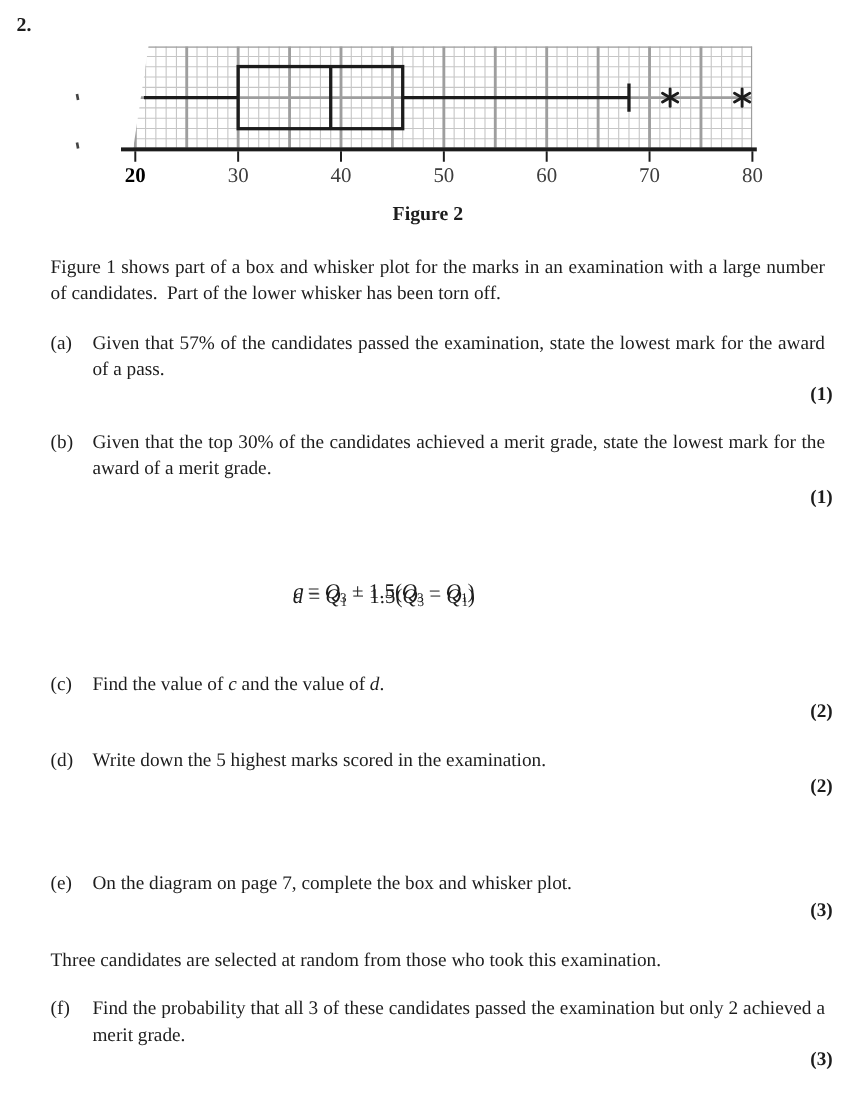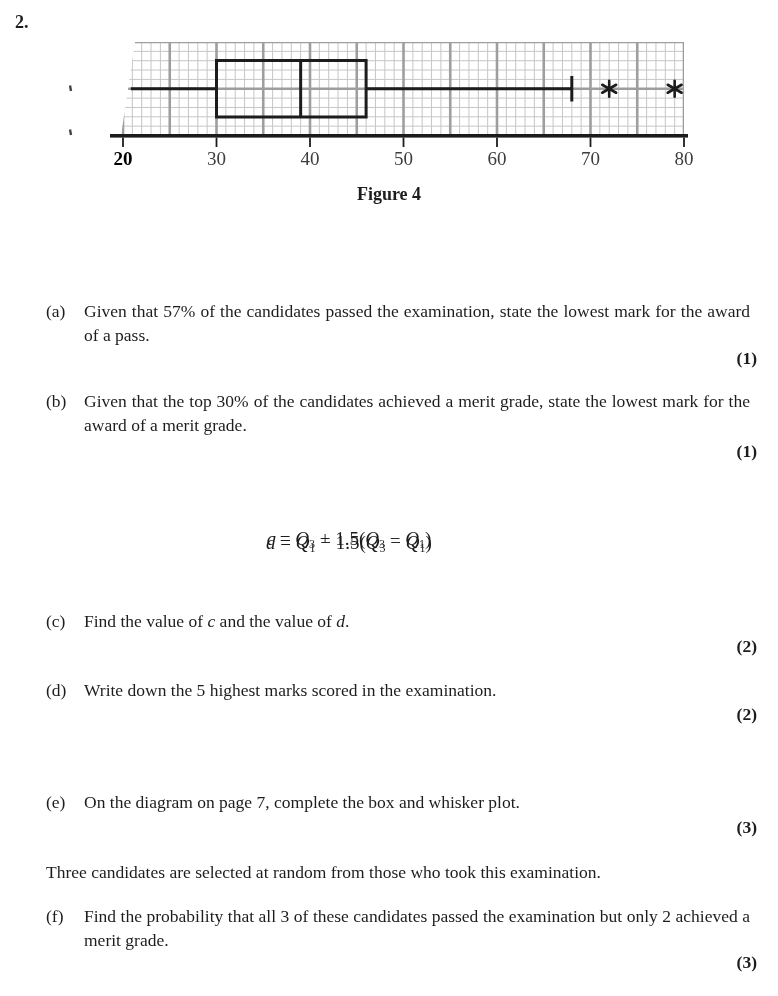--- a/index.html
+++ b/index.html
@@ -142,22 +142,23 @@
       </g>
       <g transform="translate(674.65,88.75)" stroke="#1c1c1c" stroke-width="2.6" stroke-linecap="round">
         <line x1="0" y1="-8" x2="0" y2="8" transform="rotate(0)"></line>
         <line x1="0" y1="-8" x2="0" y2="8" transform="rotate(60)"></line>
         <line x1="0" y1="-8" x2="0" y2="8" transform="rotate(120)"></line>
       </g>
       <line x1="70" y1="85.5" x2="71" y2="91" stroke="#444" stroke-width="2.4"></line>
       <line x1="70" y1="129.5" x2="71" y2="135" stroke="#444" stroke-width="2.4"></line>
     </svg>
 
-  <div class="caption">Figure 4</div>
-
+  <div class="caption">Figure 2</div>
+
+  <div class="para" style="top:230px">Figure 1 shows part of a box and whisker plot for the marks in an examination with a large number of candidates.&nbsp; Part of the lower whisker has been torn off.</div>
 
   <div class="part" style="top:299px">
     <span class="plabel">(a)</span>
     <div class="ptext">Given that 57% of the candidates passed the examination, state the lowest mark for the award of a pass.</div>
   </div>
   <div class="marks" style="top:346px">(1)</div>
 
   <div class="part" style="top:389px">
     <span class="plabel">(b)</span>
     <div class="ptext">Given that the top 30% of the candidates achieved a merit grade, state the lowest mark for the award of a merit grade.</div>

